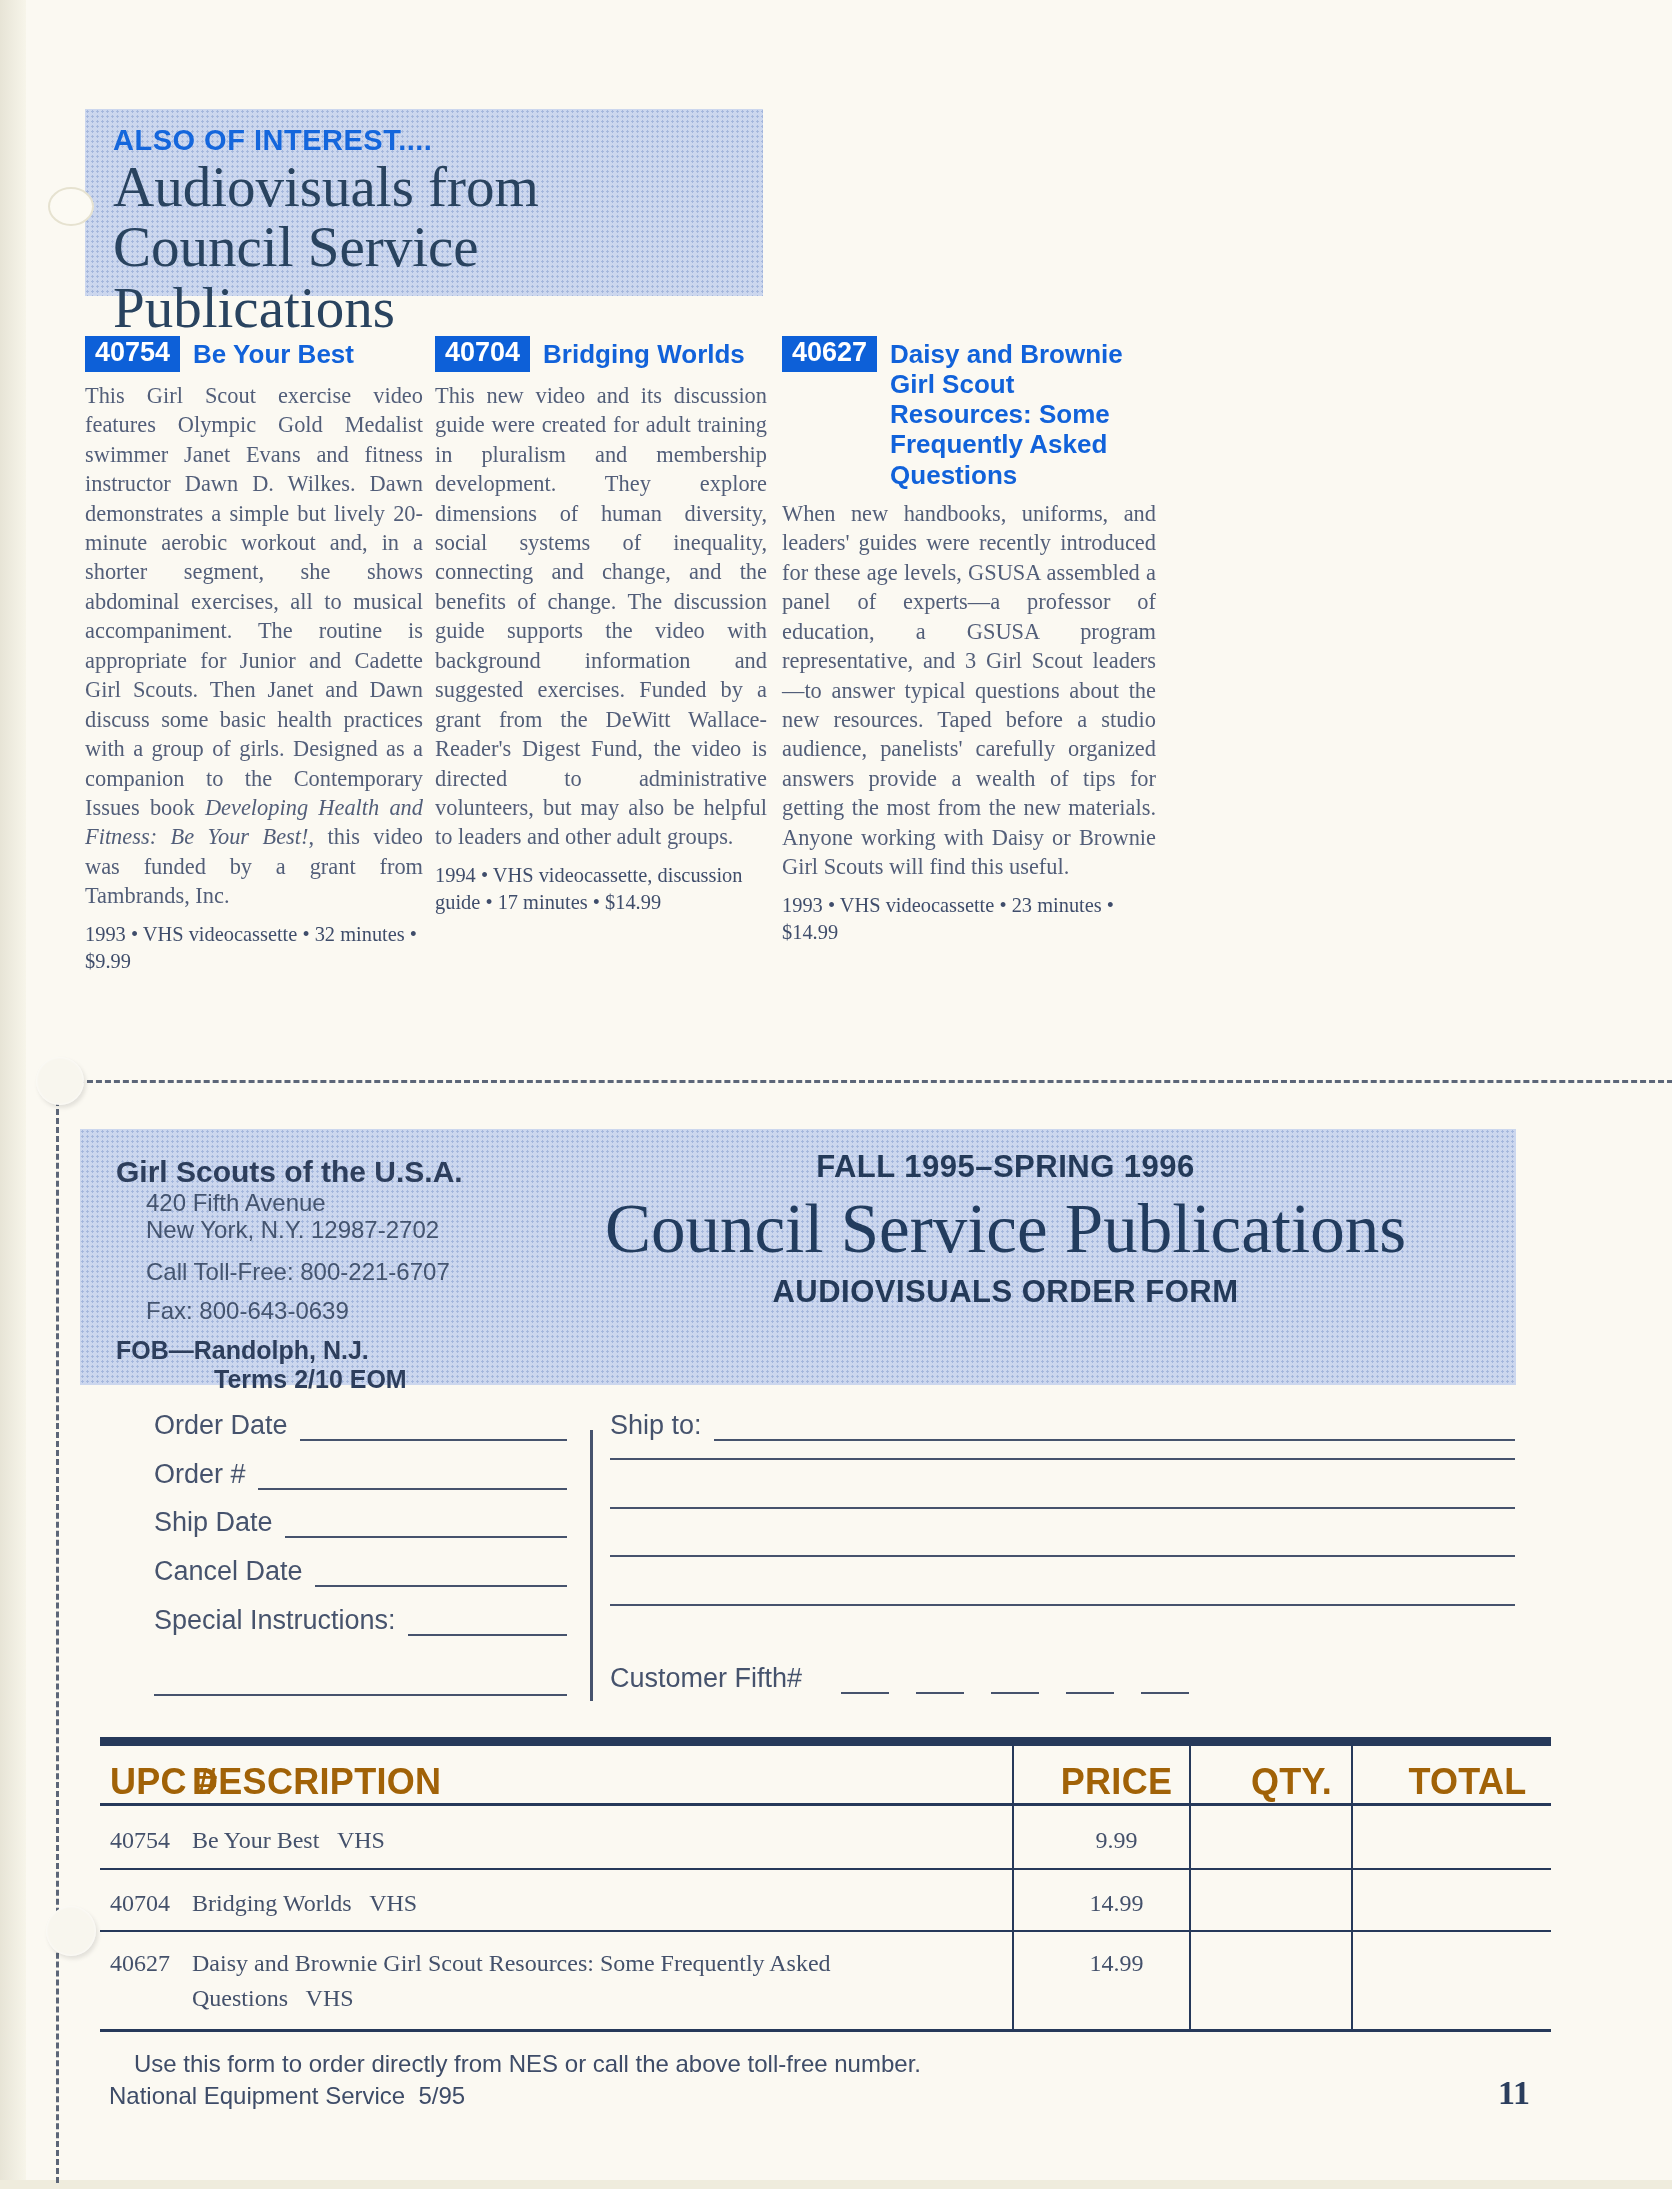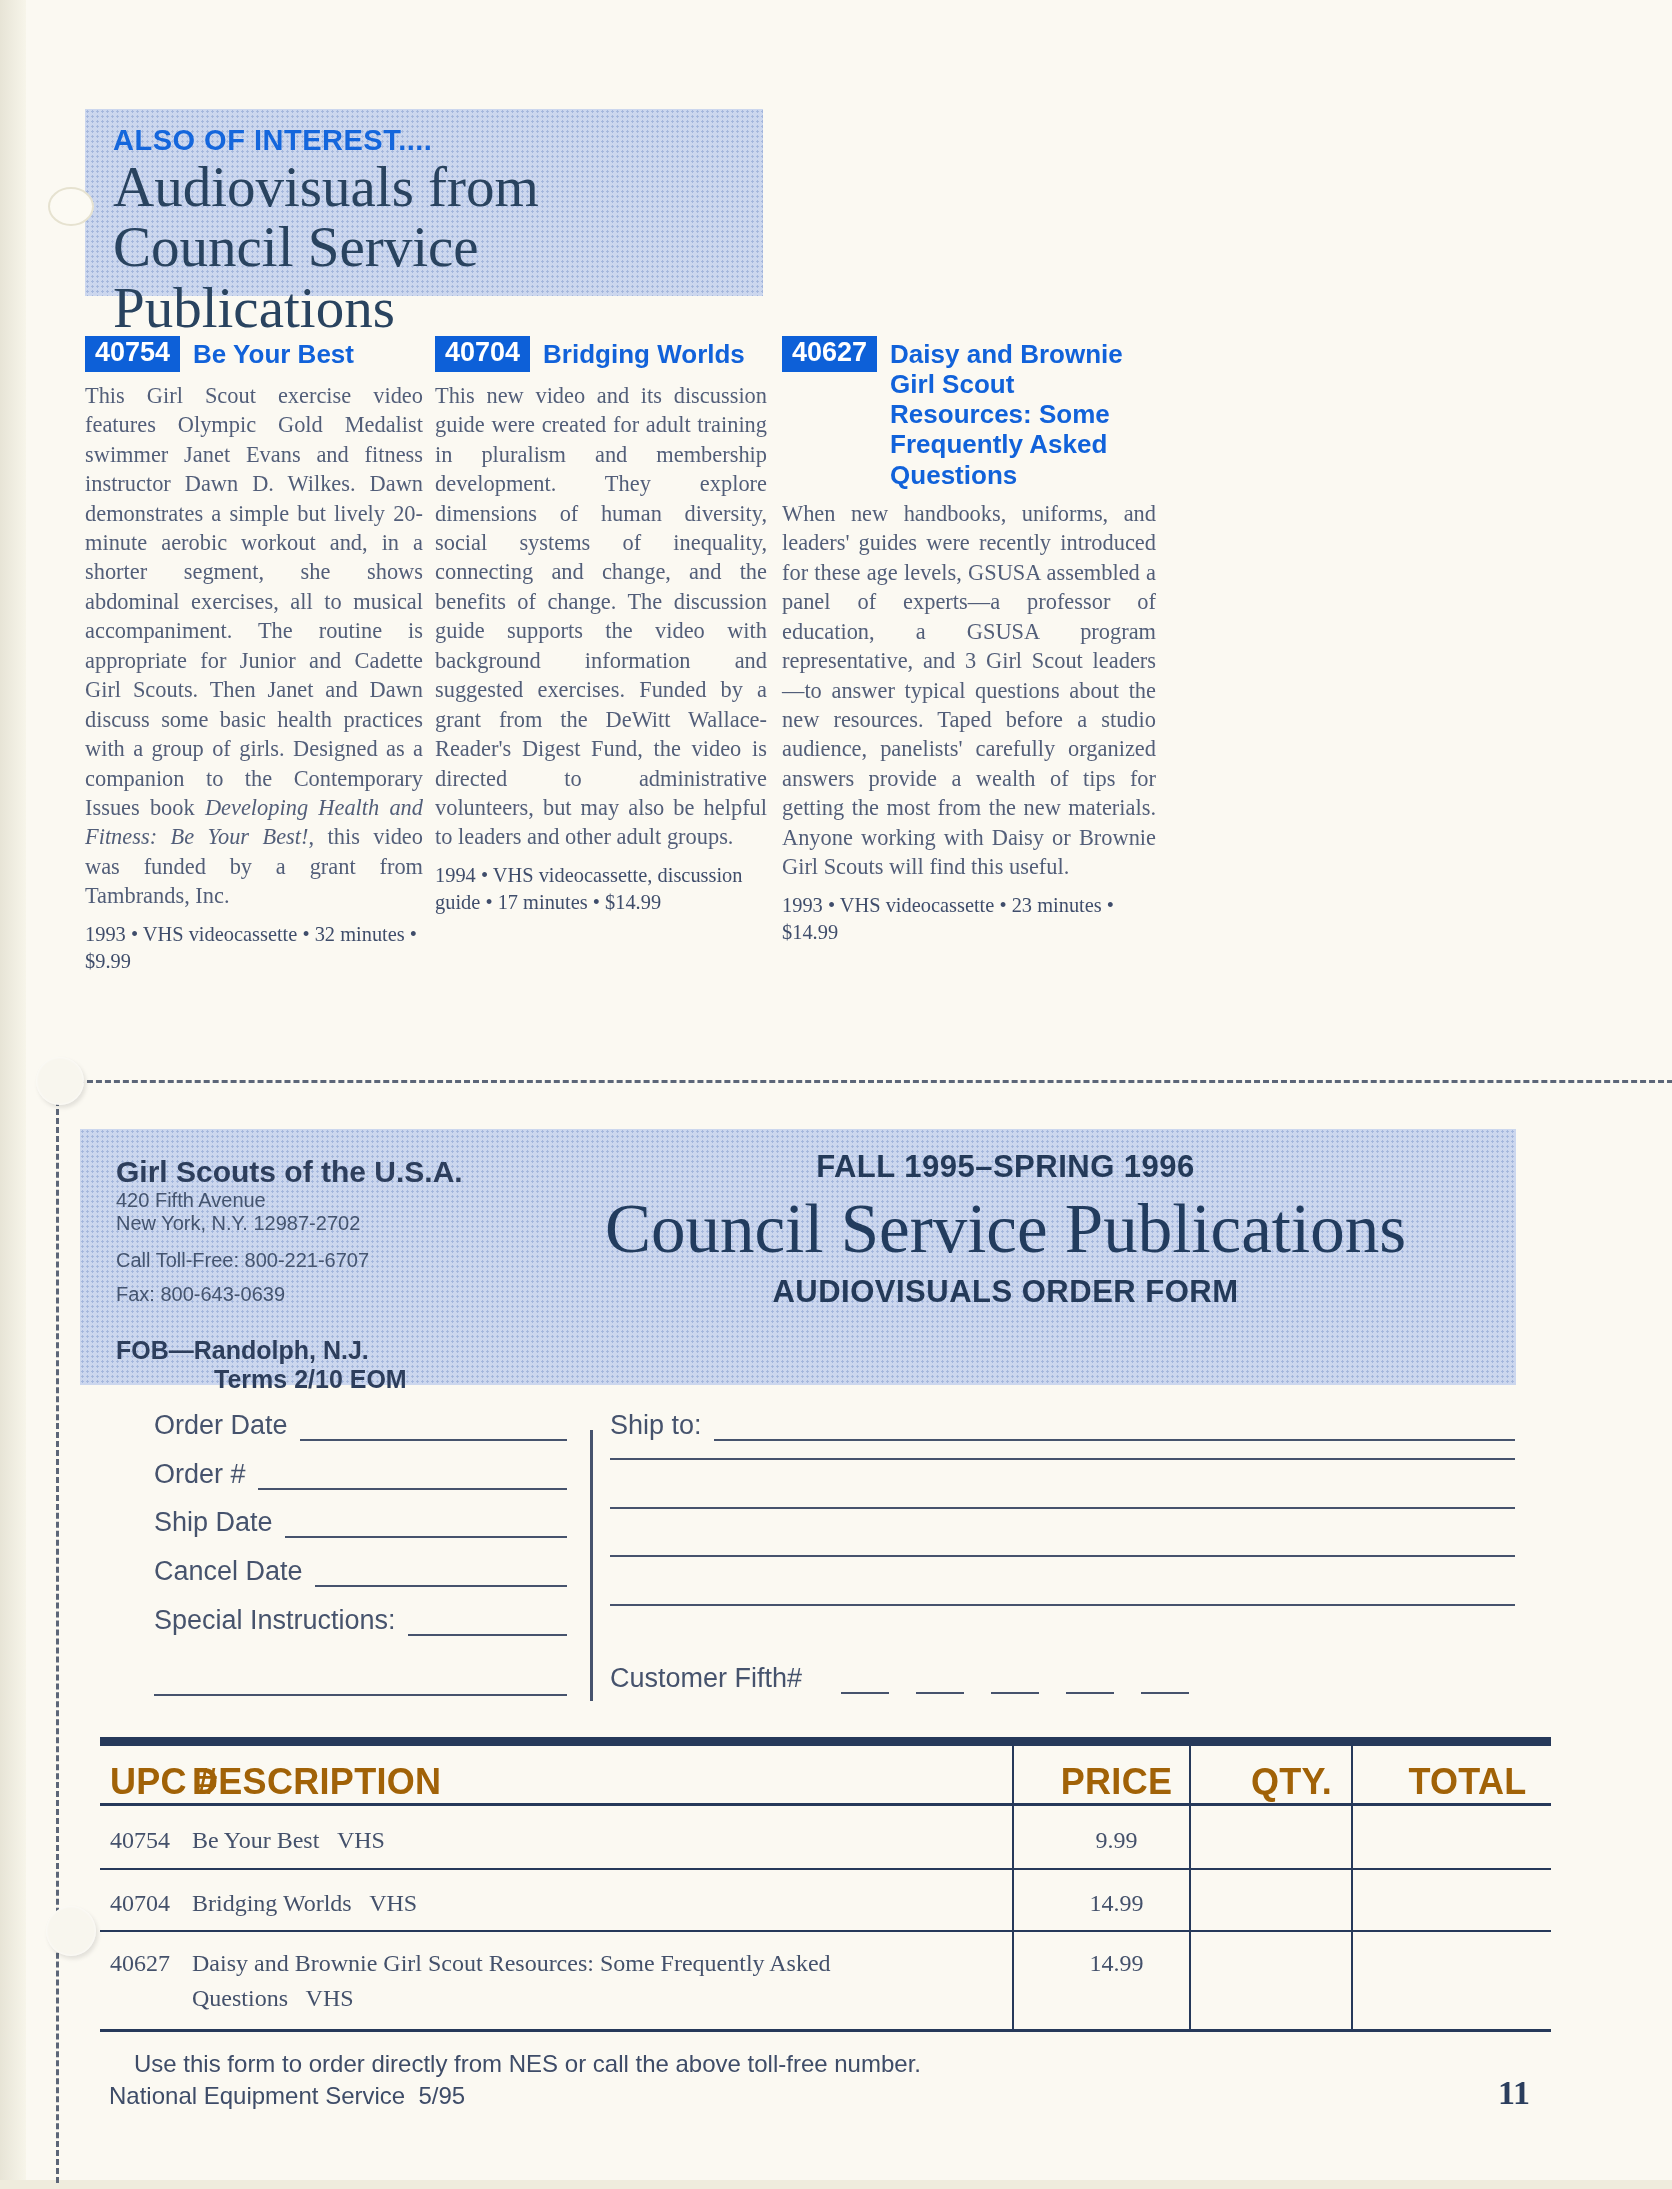--- a/index.html
+++ b/index.html
@@ -50,21 +50,21 @@
   .product-title { color:#1162da; font-weight:bold; font-size:26px; line-height:1.16; padding-top:3px; }
   .product-body { font-family:"Liberation Serif","DejaVu Serif",serif; color:#525e79;
     font-size:22.4px; line-height:1.315; text-align:justify; }
   .product-meta { font-family:"Liberation Serif","DejaVu Serif",serif; color:#3f4d6b;
     font-size:20.4px; line-height:1.35; margin-top:10px; }
 
   
   #form-banner { position:absolute; left:80px; top:1129px; width:1436px; height:256px; }
   #org-block { position:absolute; left:36px; top:26px; }
   .org-name { color:#2d3e5c; font-size:30px; font-weight:bold; }
-  .org-line { color:#44546f; font-size:20px; line-height:1.14; }
+  .org-line { color:#44546f; font-size:24px; line-height:1.14;margin-left:30px; }
   .org-phone { margin-top:14px; }
   .org-fax { margin-top:12px; }
   #fob-row { position:absolute; left:36px; top:207px; display:flex; color:#2d3e5c;
     font-size:25px; font-weight:bold;flex-direction:column; }
   #fob-row .terms { margin-left:98px; }
   #season-block { position:absolute; left:428px; top:20px; width:995px; text-align:center; }
   .season { color:#243a59; font-size:31px; font-weight:bold; letter-spacing:0.5px; }
   .csp-title { font-family:"Liberation Serif","DejaVu Serif",serif; color:#223c5e;
     font-size:69px; line-height:1.05; margin-top:8px; }
   .form-subtitle { color:#243a59; font-size:31px; font-weight:bold; margin-top:9px; letter-spacing:0.5px; }

